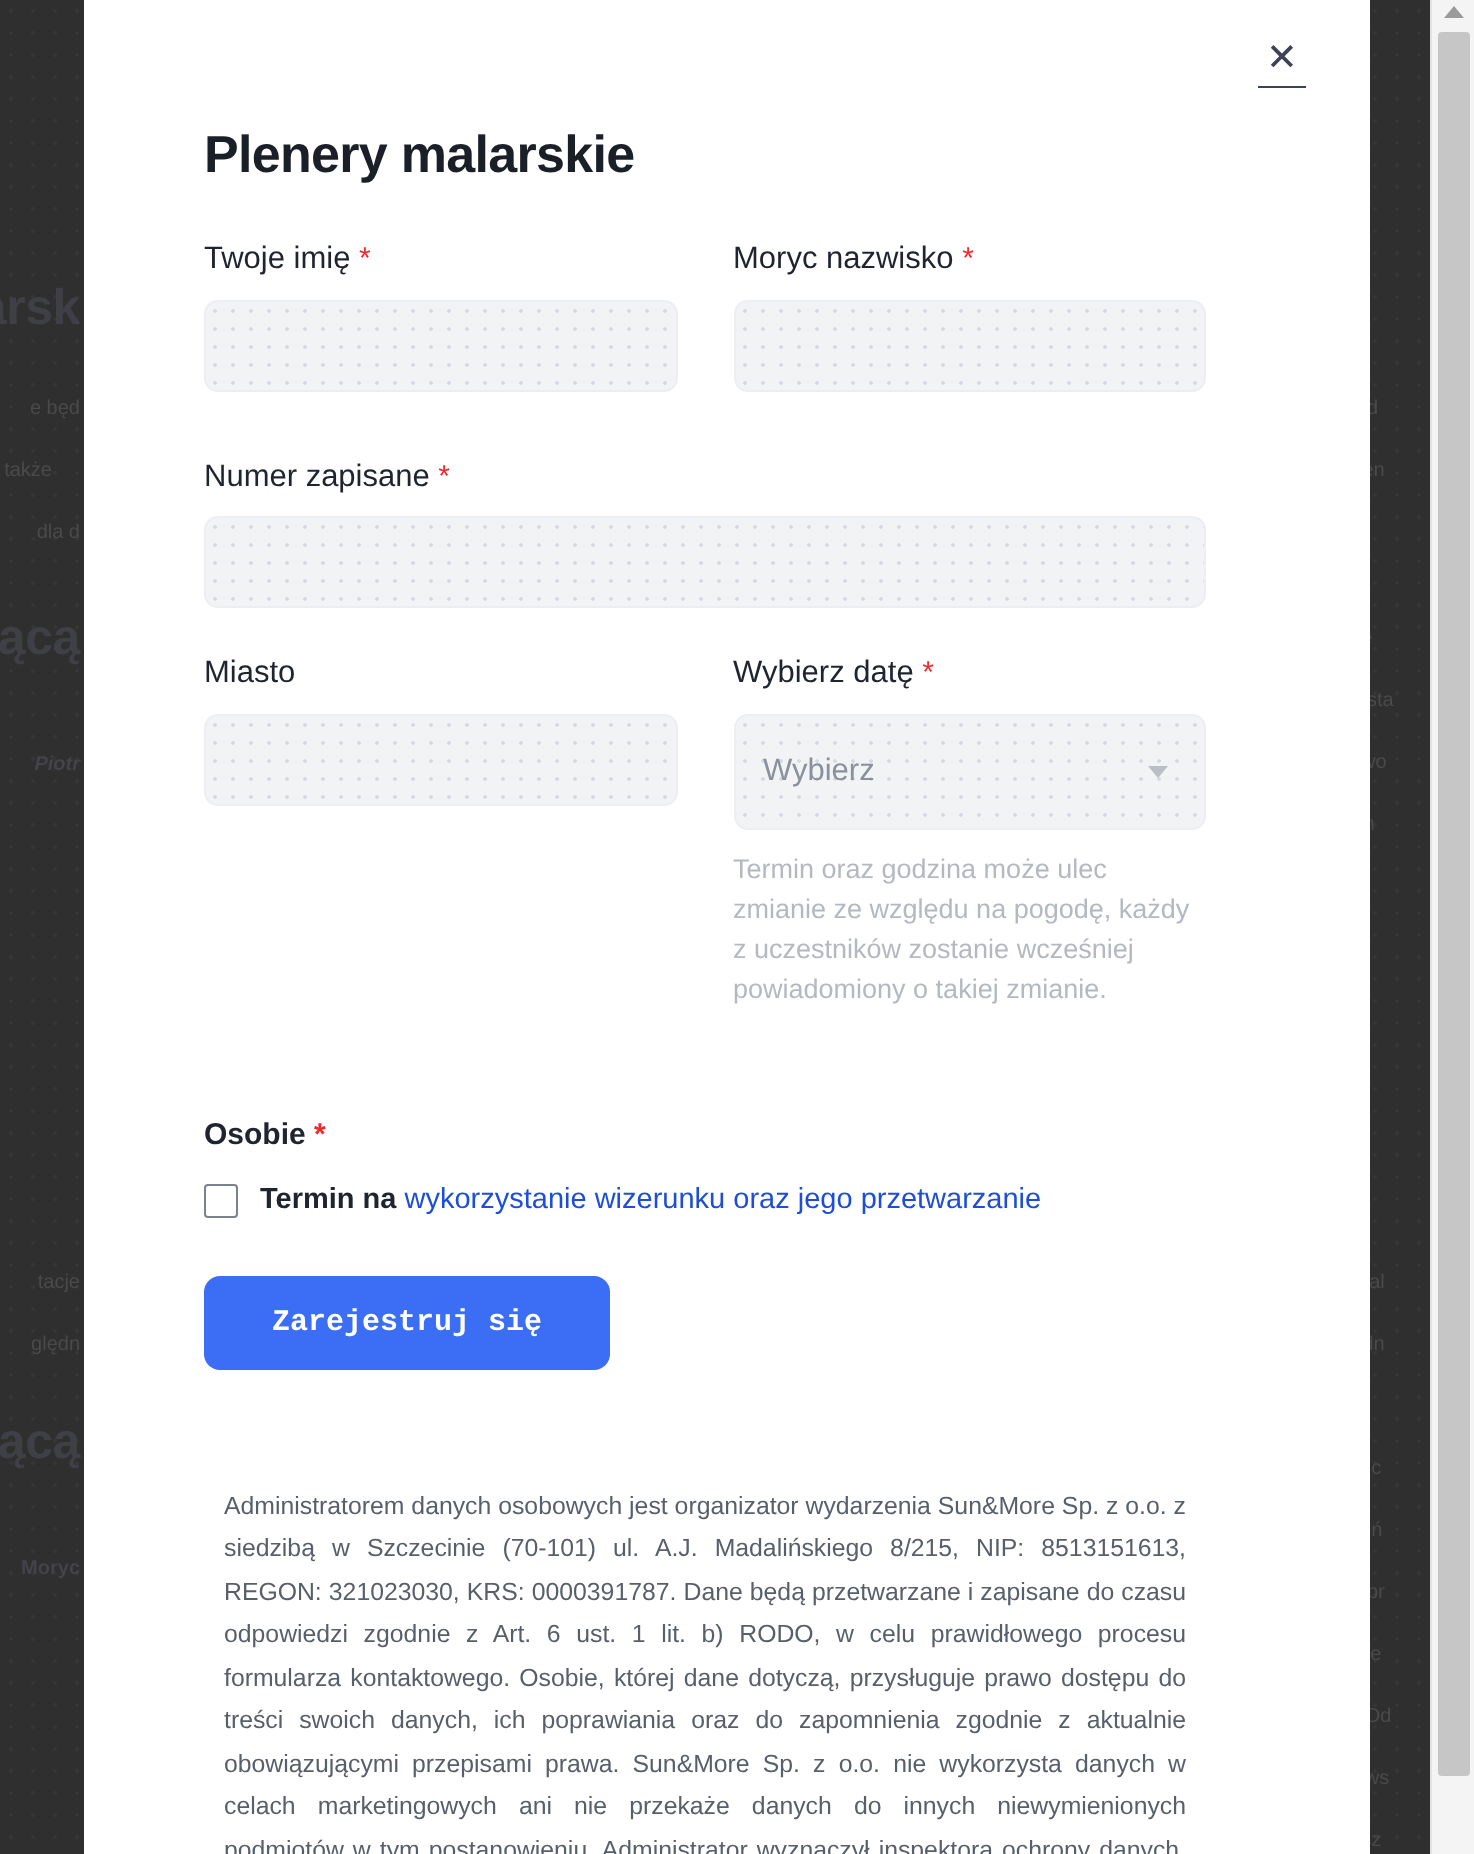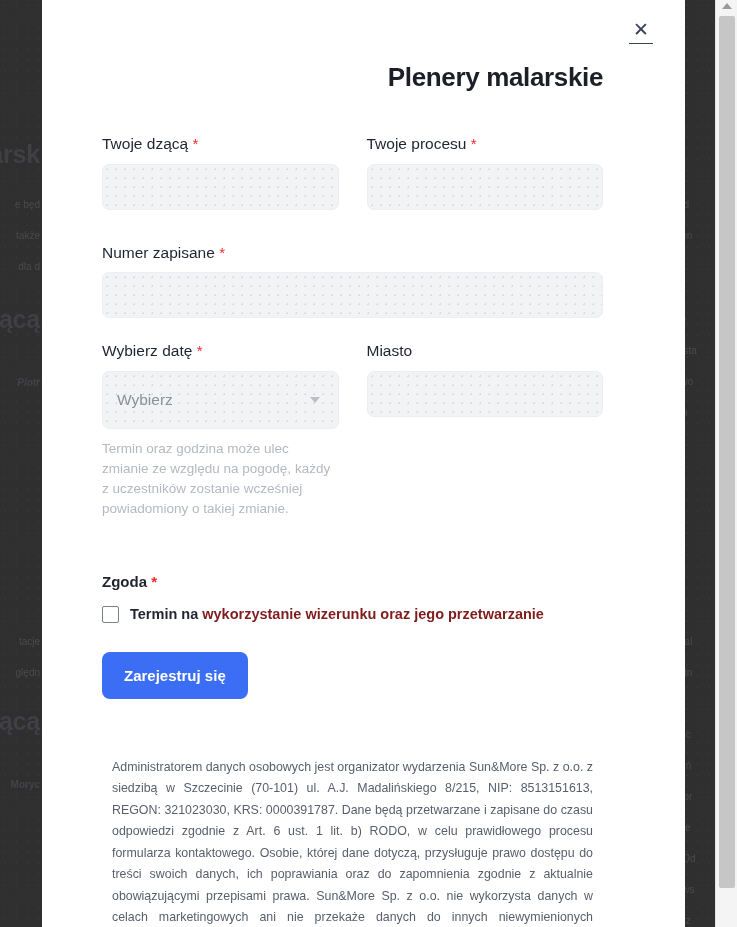--- a/index.html
+++ b/index.html
@@ -91,22 +91,21 @@
 
   .form-wrap {
     padding: 62px 60px 0 60px;
   }
 
   .modal-title {
     font-size: 26px;
     font-weight: 700;
     color: #1b1f27;
     letter-spacing: -0.35px;
-    margin-bottom: 42px;
-    text-align: right;
+    margin-bottom: 28px;
   }
 
   .row {
     display: flex;
     gap: 28px;
     margin-bottom: 0;
   }
   .col {
     flex: 1 1 0;
     min-width: 0;
@@ -192,36 +191,36 @@
     margin-top: 2px;
     cursor: pointer;
   }
   .consent-text {
     font-size: 14.5px;
     font-weight: 700;
     color: #1f2430;
     line-height: 20px;
   }
   .consent-link {
-    color: #7f1d1d;
-    font-weight: 700;
+    color: #1d4ed8;
+    font-weight: 400;
     text-decoration: none;
     cursor: pointer;
   }
 
   .submit-btn {
     margin-top: 28px;
     background: #3b6ef5;
     color: #fff;
     border: none;
     border-radius: 8px;
-    font-family: Liberation Sans, sans-serif;
+    font-family: Liberation Mono, monospace;
     font-size: 15px;
     font-weight: 700;
-    padding: 15px 22px;
+    padding: 15px 34px;
     cursor: pointer;
     display: inline-block;
   }
 
   
   .legal {
     margin: 58px 0 0 0;
     padding: 0 10px 34px 10px;
     font-size: 12.4px;
     line-height: 21.5px;
@@ -261,21 +260,21 @@
     cursor: pointer;
   }
 </style>
 </head>
 <body>
 
 <div class="page-backdrop">
   <div class="bg-col left">
       <div class="bg-block bg-h" style="top: 140px; right: 4px;">arsk</div>
       <div class="bg-block bg-p" style="top: 190px; right: 4px;">e  będ</div>
-      <div class="bg-block bg-p" style="top: 221px; right: 4px;">także</div>
+      <div class="bg-block bg-p" style="top: 221px; right: 18px;">także</div>
       <div class="bg-block bg-p" style="top: 252px; right: 4px;">dla d</div>
       <div class="bg-block bg-h" style="top: 305px; right: 4px;">dzącą</div>
       <div class="bg-block bg-p bg-strong" style="top: 368px; right: 4px; font-style: italic;">Piotr</div>
       <div class="bg-block bg-p" style="top: 627px; right: 4px;">tacje</div>
       <div class="bg-block bg-p" style="top: 658px; right: 4px;">ględn</div>
       <div class="bg-block bg-h" style="top: 707px; right: 4px;">dzącą</div>
       <div class="bg-block bg-p bg-strong" style="top: 770px; right: 4px;">Moryc</div>
     </div>
   <div class="bg-col right">
       <div class="bg-block bg-p" style="top: 190px; left: -6px;">dy  będ</div>
@@ -301,28 +300,28 @@
   <button class="close-btn">✕</button>
 
   <div class="modal-scroll">
     <div class="form-wrap">
 
       <h1 class="modal-title">Plenery malarskie</h1>
 
       <div class="row">
         <div class="col">
           <label class="field-label">
-            <span>Twoje dzącą</span>
+            <span>Twoje imię</span>
             <span class="req">*</span>
           </label>
           <input class="input-box" type="text" placeholder="" style="">
         </div>
         <div class="col">
           <label class="field-label">
-            <span>Twoje procesu</span>
+            <span>Moryc nazwisko</span>
             <span class="req">*</span>
           </label>
           <input class="input-box" type="text" placeholder="" style="">
         </div>
       </div>
 
       <div class="spacer-md"></div>
 
       <div class="row">
         <div class="col">
@@ -330,43 +329,43 @@
             <span>Numer zapisane</span>
             <span class="req">*</span>
           </label>
           <input class="input-box" type="text" placeholder="" style="">
         </div>
       </div>
 
       <div class="spacer-sm"></div>
 
       <div class="row">
+        <div class="col">
+          <label class="field-label">
+            <span>Miasto</span>
+            <span class="req"></span>
+          </label>
+          <input class="input-box" type="text" placeholder="" style="">
+        </div>
         <div class="col">
           <label class="field-label">
             <span>Wybierz datę</span>
             <span class="req">*</span>
           </label>
           <div class="input-box select-like">
             <span class="select-placeholder">Wybierz</span>
             <span class="caret"></span>
           </div>
           <div class="hint">Termin oraz godzina może ulec zmianie ze względu na pogodę, każdy z uczestników zostanie wcześniej powiadomiony o takiej zmianie.</div>
         </div>
-        <div class="col">
-          <label class="field-label">
-            <span>Miasto</span>
-            <span class="req"></span>
-          </label>
-          <input class="input-box" type="text" placeholder="" style="">
-        </div>
       </div>
 
       <div class="consent-section">
         <div class="consent-title">
-          <span>Zgoda</span>
+          <span>Osobie</span>
           <span class="req">*</span>
         </div>
         <div class="consent-row">
           <div class="checkbox"></div>
           <div class="consent-text">
             <span>Termin na </span><a class="consent-link">wykorzystanie wizerunku oraz jego przetwarzanie</a>
           </div>
         </div>
 
         <button class="submit-btn">Zarejestruj się</button>

